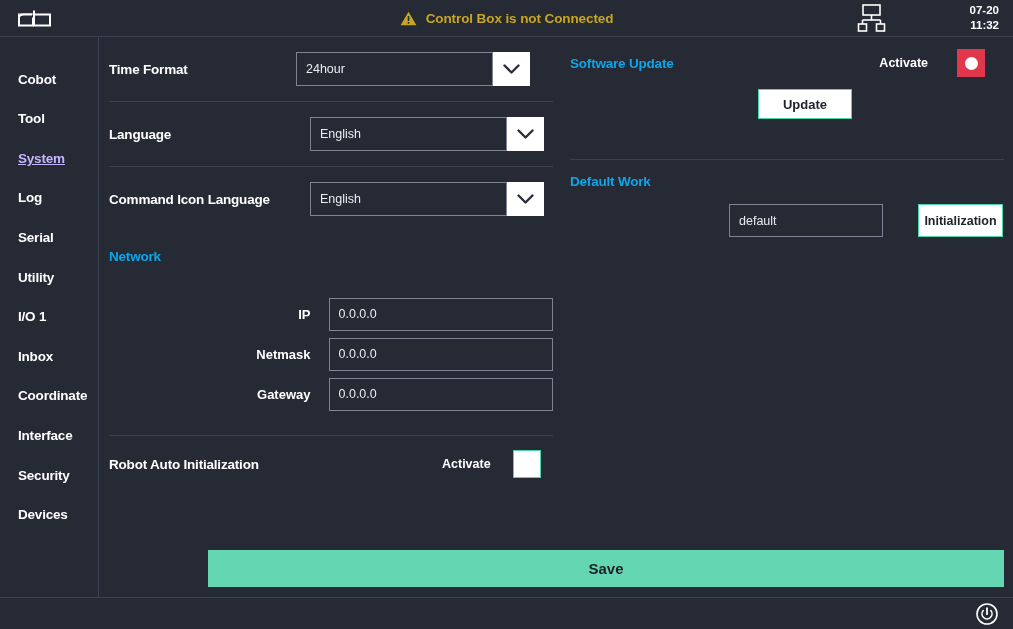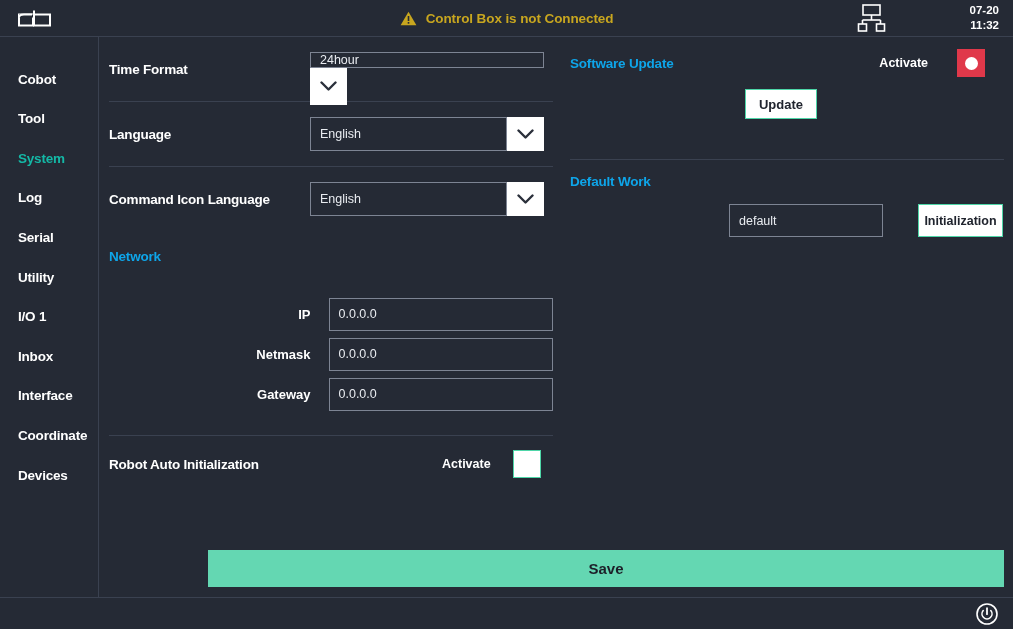--- a/index.html
+++ b/index.html
@@ -71,21 +71,21 @@
   .side-item {
     height: 39.6px;
     display: flex; align-items: flex-end;
     padding-left: 18px;
     color: #ffffff;
     font-size: 13.5px;
     font-weight: bold;
     letter-spacing: -0.2px;
     cursor: pointer;
   }
-  .side-item.active { color: #14b8a6; }
+  .side-item.active { color: #c4b5fd; text-decoration: underline; }
 
   
   .content {
     flex: 1 1 auto;
     position: relative;
     background: #252a35;
     padding: 0;
   }
   .cols { display: flex; height: 100%; }
   .col-left  { width: 463px; flex: 0 0 463px; padding: 0 9px 0 10px; }
@@ -286,38 +286,41 @@
       <div class="side-item">
           <span>Utility</span>
         </div>
       <div class="side-item">
           <span>I/O 1</span>
         </div>
       <div class="side-item">
           <span>Inbox</span>
         </div>
       <div class="side-item">
+          <span>Coordinate</span>
+        </div>
+      <div class="side-item">
           <span>Interface</span>
         </div>
       <div class="side-item">
-          <span>Coordinate</span>
+          <span>Security</span>
         </div>
       <div class="side-item">
           <span>Devices</span>
         </div>
     </div>
 
     <div class="content">
       <div class="cols">
 
         <div class="col-left">
 
           <div class="row">
             <span class="row-label">Time Format</span>
-            <div class="select" style="position:absolute; left:201px;flex-direction:column;">
+            <div class="select" style="position:absolute; left:187px;">
               <div class="field">24hour</div>
               <div class="chev">
                 <svg width="17" height="11" viewBox="0 0 17 11">
                     <path d="M1.5 1.5 L8.5 8.5 L15.5 1.5" stroke="#2b303b" stroke-width="2.4" fill="none" stroke-linecap="round" stroke-linejoin="round"></path>
                   </svg>
               </div>
             </div>
           </div>
 
           <div class="divider"></div>
@@ -381,21 +384,21 @@
 
           <div class="row" style="height:52px;">
             <span class="section-title">Software Update</span>
             <span class="activate-label" style="position:absolute; right:76px;">Activate</span>
             <div class="chk-on" style="position:absolute; right:19px;">
               <span class="dot"></span>
             </div>
           </div>
 
           <div style="position:relative; height:52px;">
-            <div class="btn-outline" style="position:absolute; left:175px; top:0; width:72px; height:30px;">Update</div>
+            <div class="btn-outline" style="position:absolute; left:188px; top:0; width:94px; height:30px;">Update</div>
           </div>
 
           <div style="height:18px;"></div>
           <div class="divider"></div>
 
           <div style="height:14px;"></div>
           <div class="section-title">Default Work</div>
 
           <div style="position:relative; height:60px; margin-top:15px;">
             <div class="textinput" style="position:absolute; left:159px; top:0; width:154px;">default</div>

